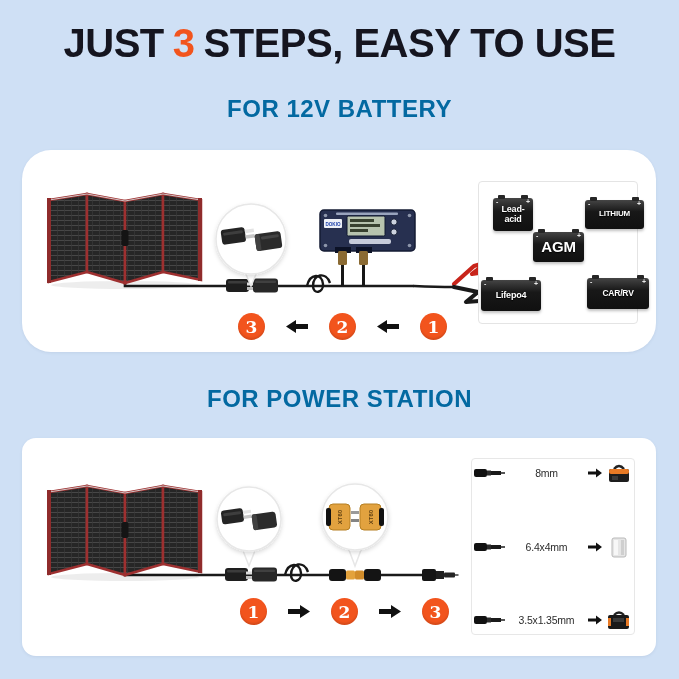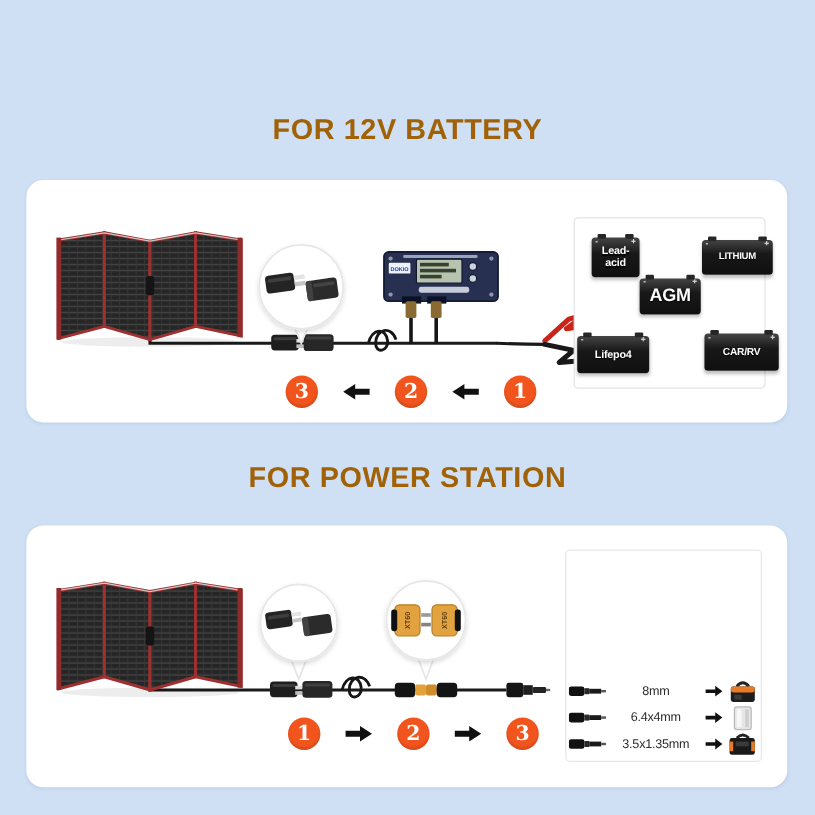--- a/index.html
+++ b/index.html
@@ -3,26 +3,26 @@
 <meta charset="utf-8">
 <style>
   html,body{margin:0;padding:0;background:#cfe0f5;}
   #canvas{position:relative;width:679px;height:679px;background:#cfe0f5;overflow:hidden;
           font-family:"Liberation Sans",sans-serif;}
   
   .title{position:absolute;left:0;right:0;top:21px;text-align:center;font-size:40px;
          font-weight:800;color:#15151f;letter-spacing:-0.5px;white-space:nowrap;}
   .title .accent{color:#f2541d;margin:0 9px;}
   .sec-h{position:absolute;left:0;right:0;text-align:center;font-size:24px;font-weight:800;
-         color:#a16207;letter-spacing:0.5px;}
+         color:#0369a1;letter-spacing:0.5px;}
   #h1{top:95px;} #h2{top:385px;}
   
   .card{position:absolute;left:22px;width:634px;background:#ffffff;border-radius:14px;
         box-shadow:0 1px 3px rgba(70,90,130,0.10);}
-  #card1{top:150px;height:202px;}
+  #card1{top:150px;height:202px;border-radius:29px;}
   #card2{top:438px;height:218px;}
   .scene{position:absolute;left:0;top:0;width:100%;height:100%;display:block;}
   
   .batbox{position:absolute;left:456px;top:31px;width:158px;height:141px;background:#fff;
           border:1px solid #e4e4e4;border-radius:4px;}
   .battery{position:absolute;background:linear-gradient(180deg,#454545 0%,#181818 40%,#101010 100%);
            border-radius:3px;display:flex;align-items:center;justify-content:center;
            color:#fff;font-weight:bold;text-align:center;box-shadow:0 2px 3px rgba(0,0,0,0.25);}
   .battery::before,.battery::after{content:"";position:absolute;top:-3px;width:7px;height:4px;
            background:#262626;border-radius:1px;}
@@ -31,39 +31,42 @@
   .battery .tneg{left:3px;} .battery .tpos{right:3px;}
   .battery .lbl{display:block;line-height:1.05;letter-spacing:-0.2px;text-shadow:0 1px 1px #000;}
   .b1{left:14px;top:16px;width:40px;height:33px;font-size:9px;}
   .b2{left:106px;top:18px;width:59px;height:29px;font-size:8px;white-space:nowrap;}
   .b3{left:54px;top:50px;width:51px;height:30px;font-size:15px;}
   .b4{left:2px;top:98px;width:60px;height:31px;font-size:9px;white-space:nowrap;}
   .b5{left:108px;top:96px;width:62px;height:31px;font-size:8.5px;white-space:nowrap;}
   
   .adp{position:absolute;left:449px;top:20px;width:164px;height:177px;background:#fff;
        border:1px solid #e7e7e7;border-radius:4px;display:flex;flex-direction:column;
-       justify-content:flex-end;padding:3px 2px;box-sizing:border-box;}
+       justify-content:space-between;padding:3px 2px;box-sizing:border-box;}
   .arow{display:flex;align-items:center;gap:3px;}
   .arow svg{display:block;flex:none;}
   .asize{flex:1;text-align:center;font-size:10.5px;color:#2c2c2c;letter-spacing:-0.2px;}
   
   .steps{position:absolute;display:flex;align-items:center;gap:20px;}
   #steps1{left:216px;top:163px;} #steps2{left:218px;top:160px;}
   .stepnum{width:27px;height:27px;border-radius:50%;background:#f2541d;color:#fff;
            display:flex;align-items:center;justify-content:center;flex:none;
            font-family:"DejaVu Serif",serif;font-size:17px;font-weight:bold;
            box-shadow:inset 0 -2px 2px rgba(0,0,0,0.12);}
   .sarrow{display:block;flex:none;}
   .flip{transform:scaleX(-1);}
 </style>
 </head>
 <body>
 
 <div id="canvas">
 
+  <div class="title">
+    <span>JUST</span><span class="accent">3</span><span>STEPS, EASY TO USE</span>
+  </div>
 
   <div class="sec-h" id="h1">FOR 12V BATTERY</div>
 
   <div class="card" id="card1">
     <svg class="scene" viewBox="0 0 634 202">
       <defs>
         <pattern id="cellsA" width="7" height="5" patternUnits="userSpaceOnUse">
           <rect width="7" height="5" fill="#262626"></rect>
           <rect y="4" width="7" height="1" fill="#474747"></rect>
           <rect x="3.2" width="0.7" height="5" fill="#383838"></rect>

